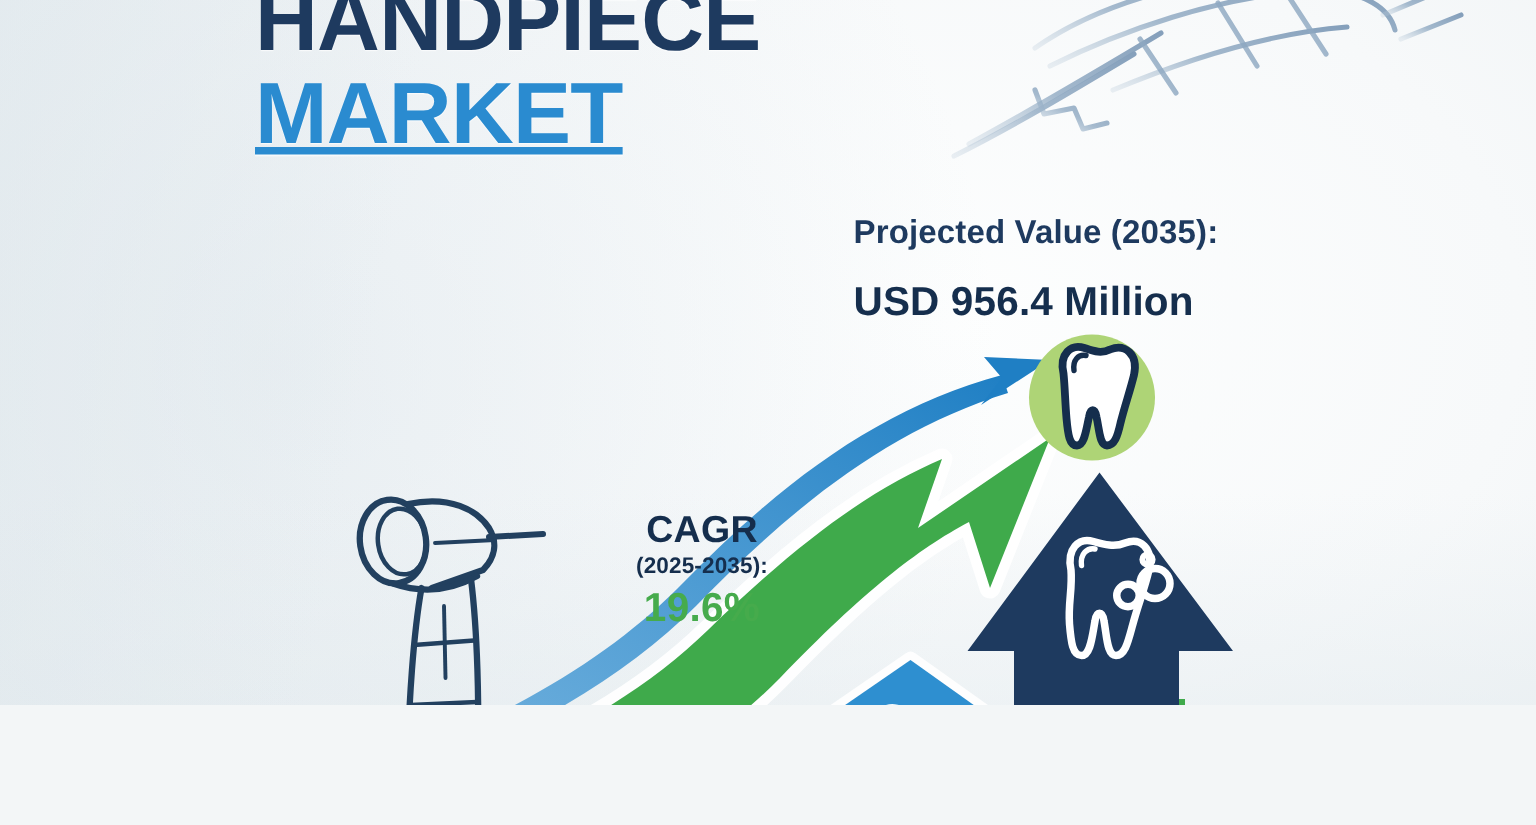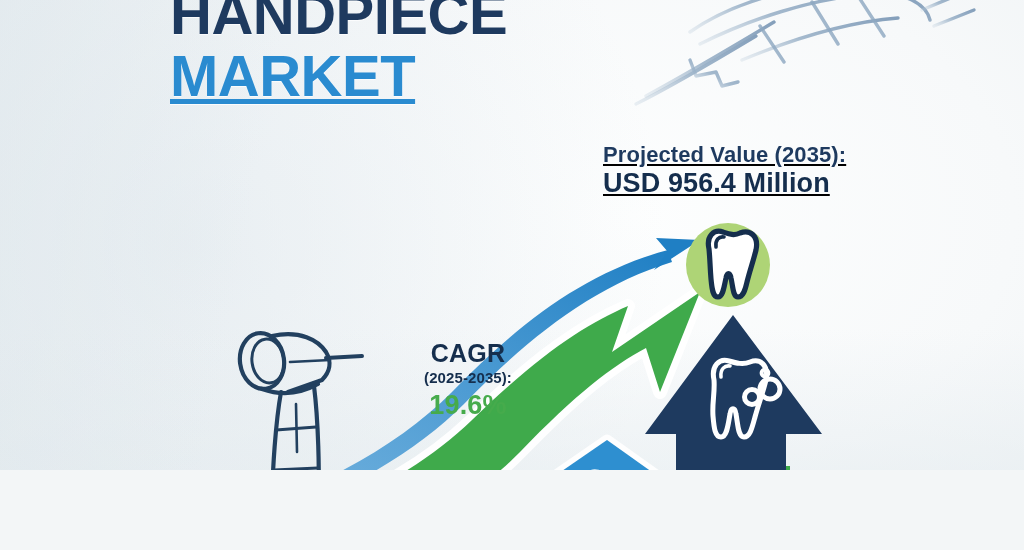--- a/index.html
+++ b/index.html
@@ -52,40 +52,39 @@
     letter-spacing: -0.5px;
     color: #2a8bd0;
     margin-top: 6px;
     text-shadow: 0 1px 1px rgba(255,255,255,.8);
     text-decoration: underline;
   }
 
   
   #projected-block {
     position:absolute;
-    left: 603px;
+    left: 569px;
     top: 142px;
     line-height: 1.16;
     user-select:none;
-    text-decoration:underline;
   }
   #projected-label {
     display:block;
     font-size: 22px;
     font-weight: 600;
     color: #1e3a5f;
     letter-spacing: .1px;
   }
   #projected-value {
     display:block;
     font-size: 27px;
     font-weight: 700;
     color: #152e4d;
     letter-spacing: .1px;
-    margin-top: 0;
+    margin-top: 18px;
   }
 
   
   #cagr-block {
     position:absolute;
     left: 388px;
     top: 338px;
     width: 160px;
     text-align:center;
     line-height: 1.22;

